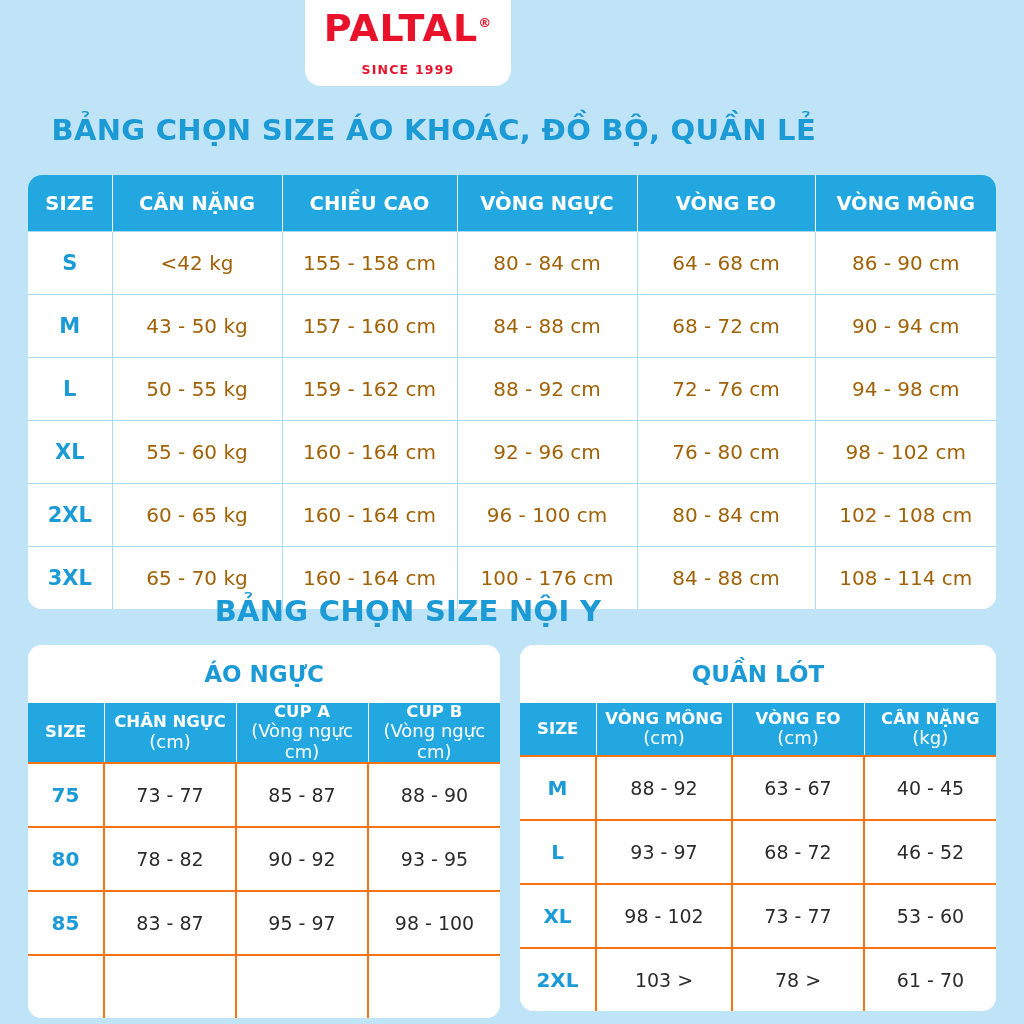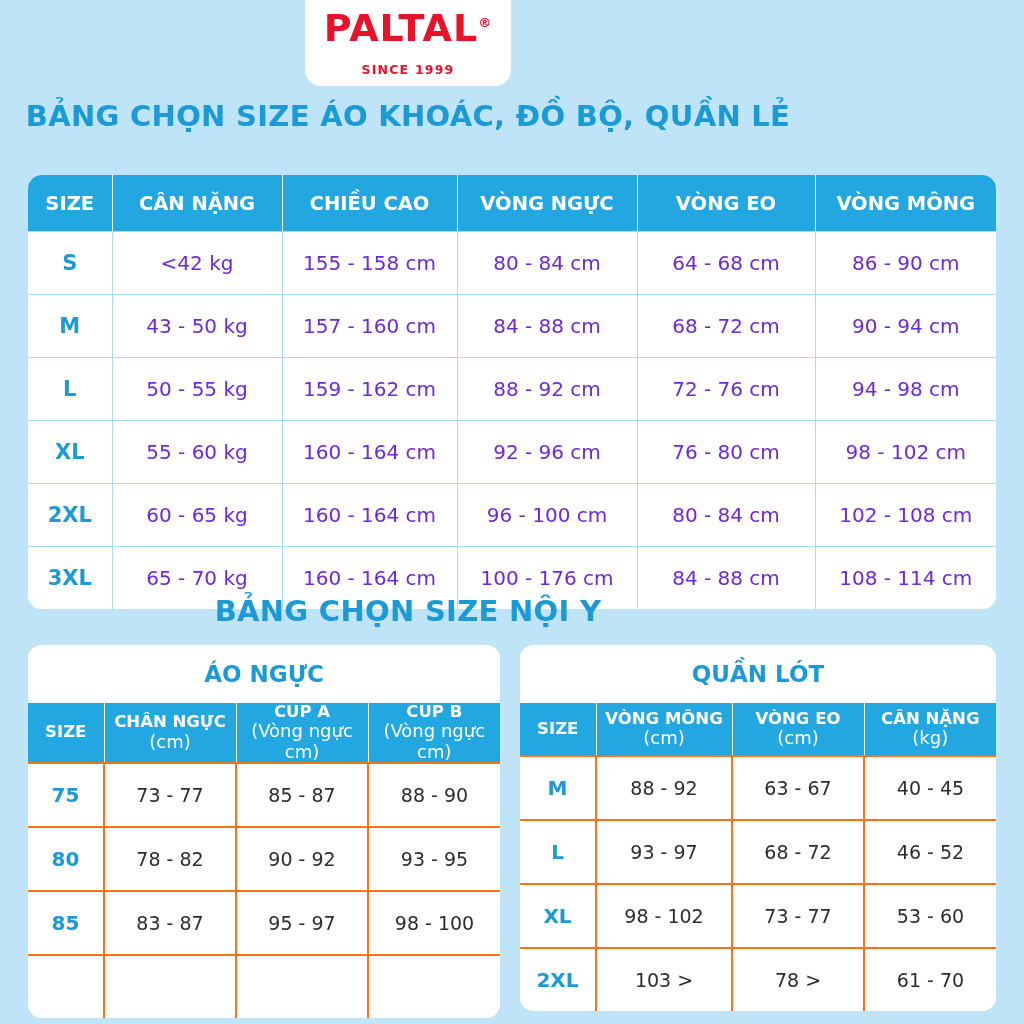--- a/index.html
+++ b/index.html
@@ -63,21 +63,21 @@
   .main-title {
     position: absolute;
     left: 0;
     width: 100%;
     text-align: center;
     font-weight: bold;
     color: #1b9ad6;
     font-size: 29px;
     letter-spacing: 0.3px;
   }
-  #title1 { top: 99px; }
+  #title1 { top: 113px; text-align: right; }
   #title2 { top: 594px; }
 
   
   .card {
     position: absolute;
     background: #ffffff;
     border-radius: 14px;
     overflow: hidden;
   }
   #table1-card {
@@ -98,21 +98,21 @@
     height: 54px;
     text-align: center;
     border-right: 1px solid #ffffff;
     white-space: nowrap;
   }
   #t1 th:last-child { border-right: none; }
   #t1 td {
     height: 60px;
     text-align: center;
     font-size: 20px;
-    color: #6d28d9;
+    color: #a16207;
     border: 1px solid #a9dcf2;
     background: #ffffff;
   }
   #t1 td.size-col {
     color: #1b9ad6;
     font-weight: bold;
     font-size: 21px;
   }
   #t1 tr td:first-child { border-left: none; }
   #t1 tr td:last-child { border-right: none; margin-top: 28px; }

